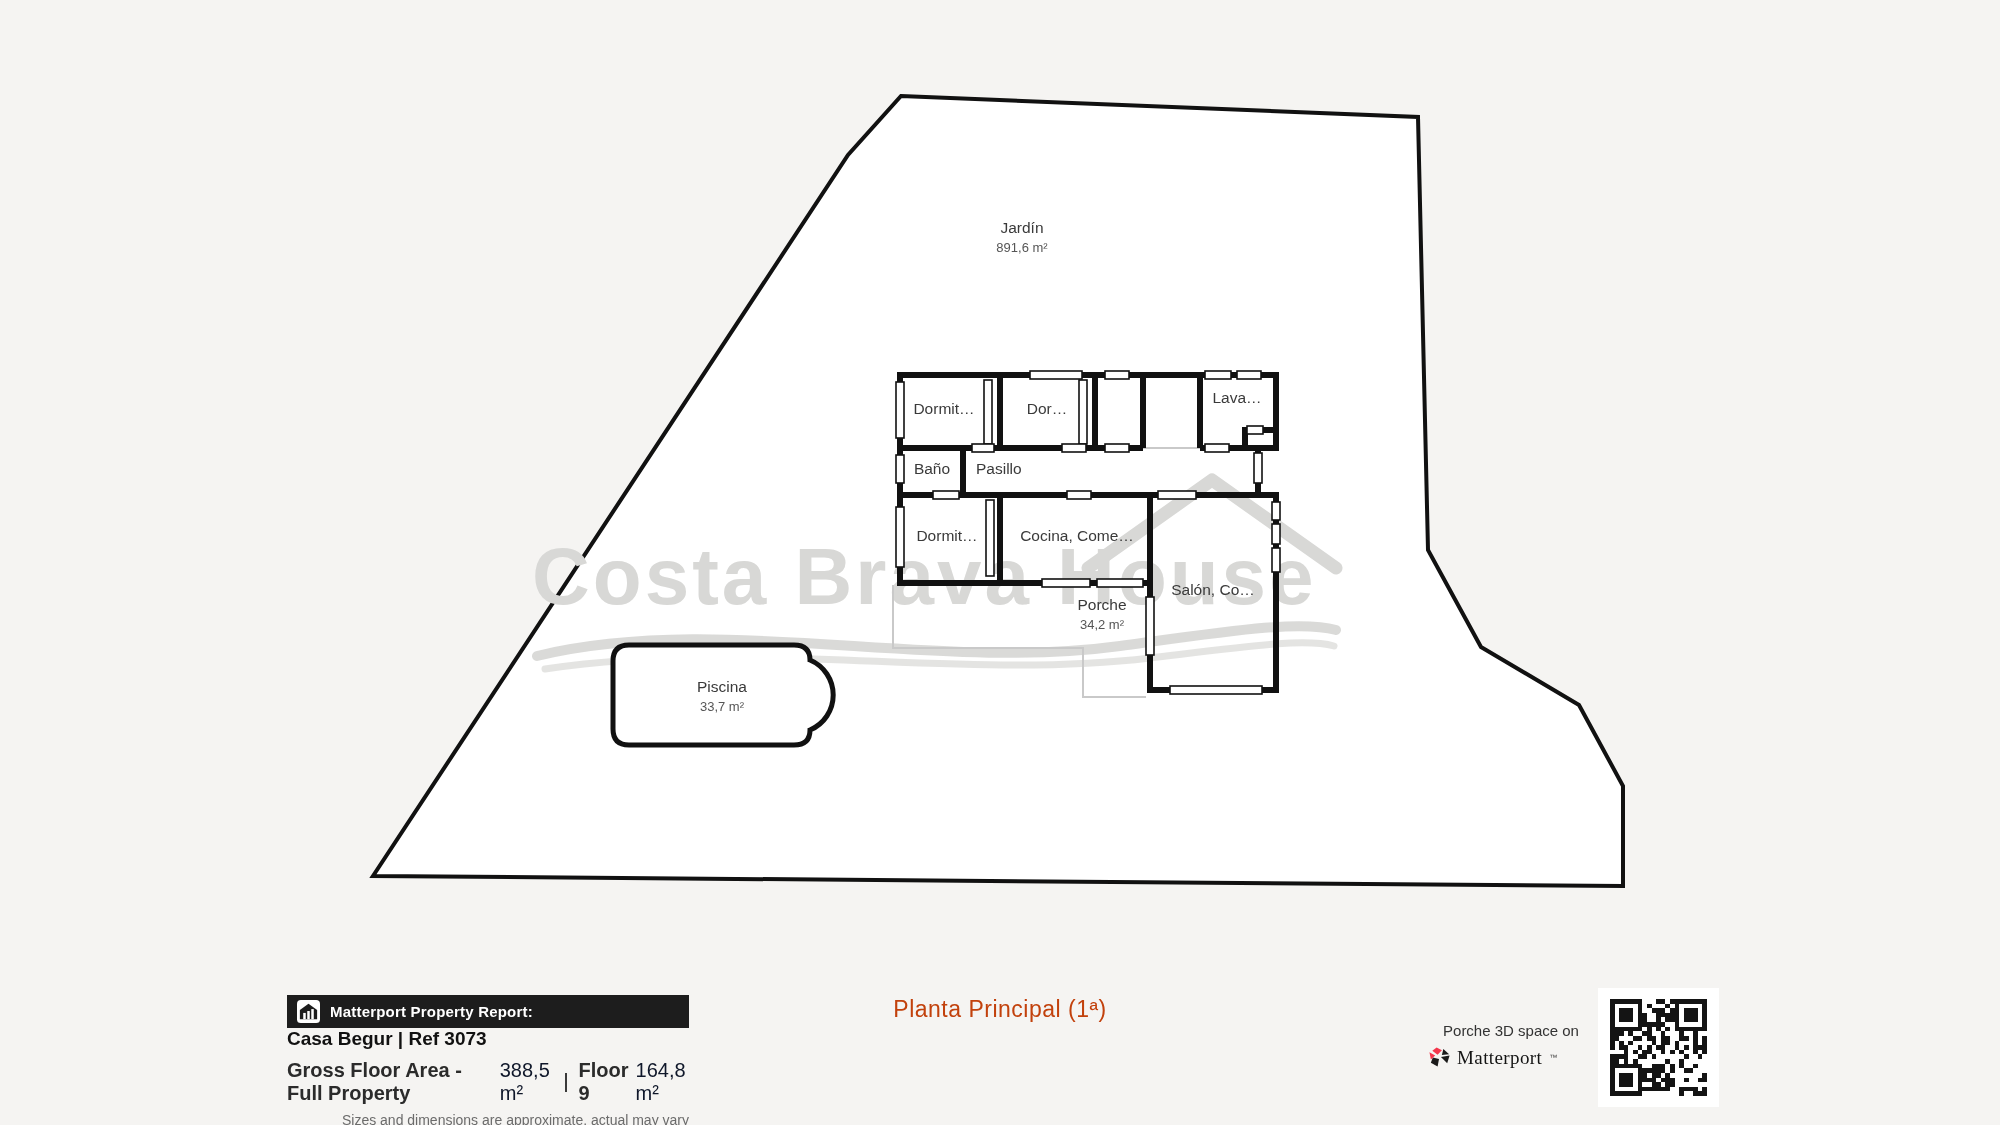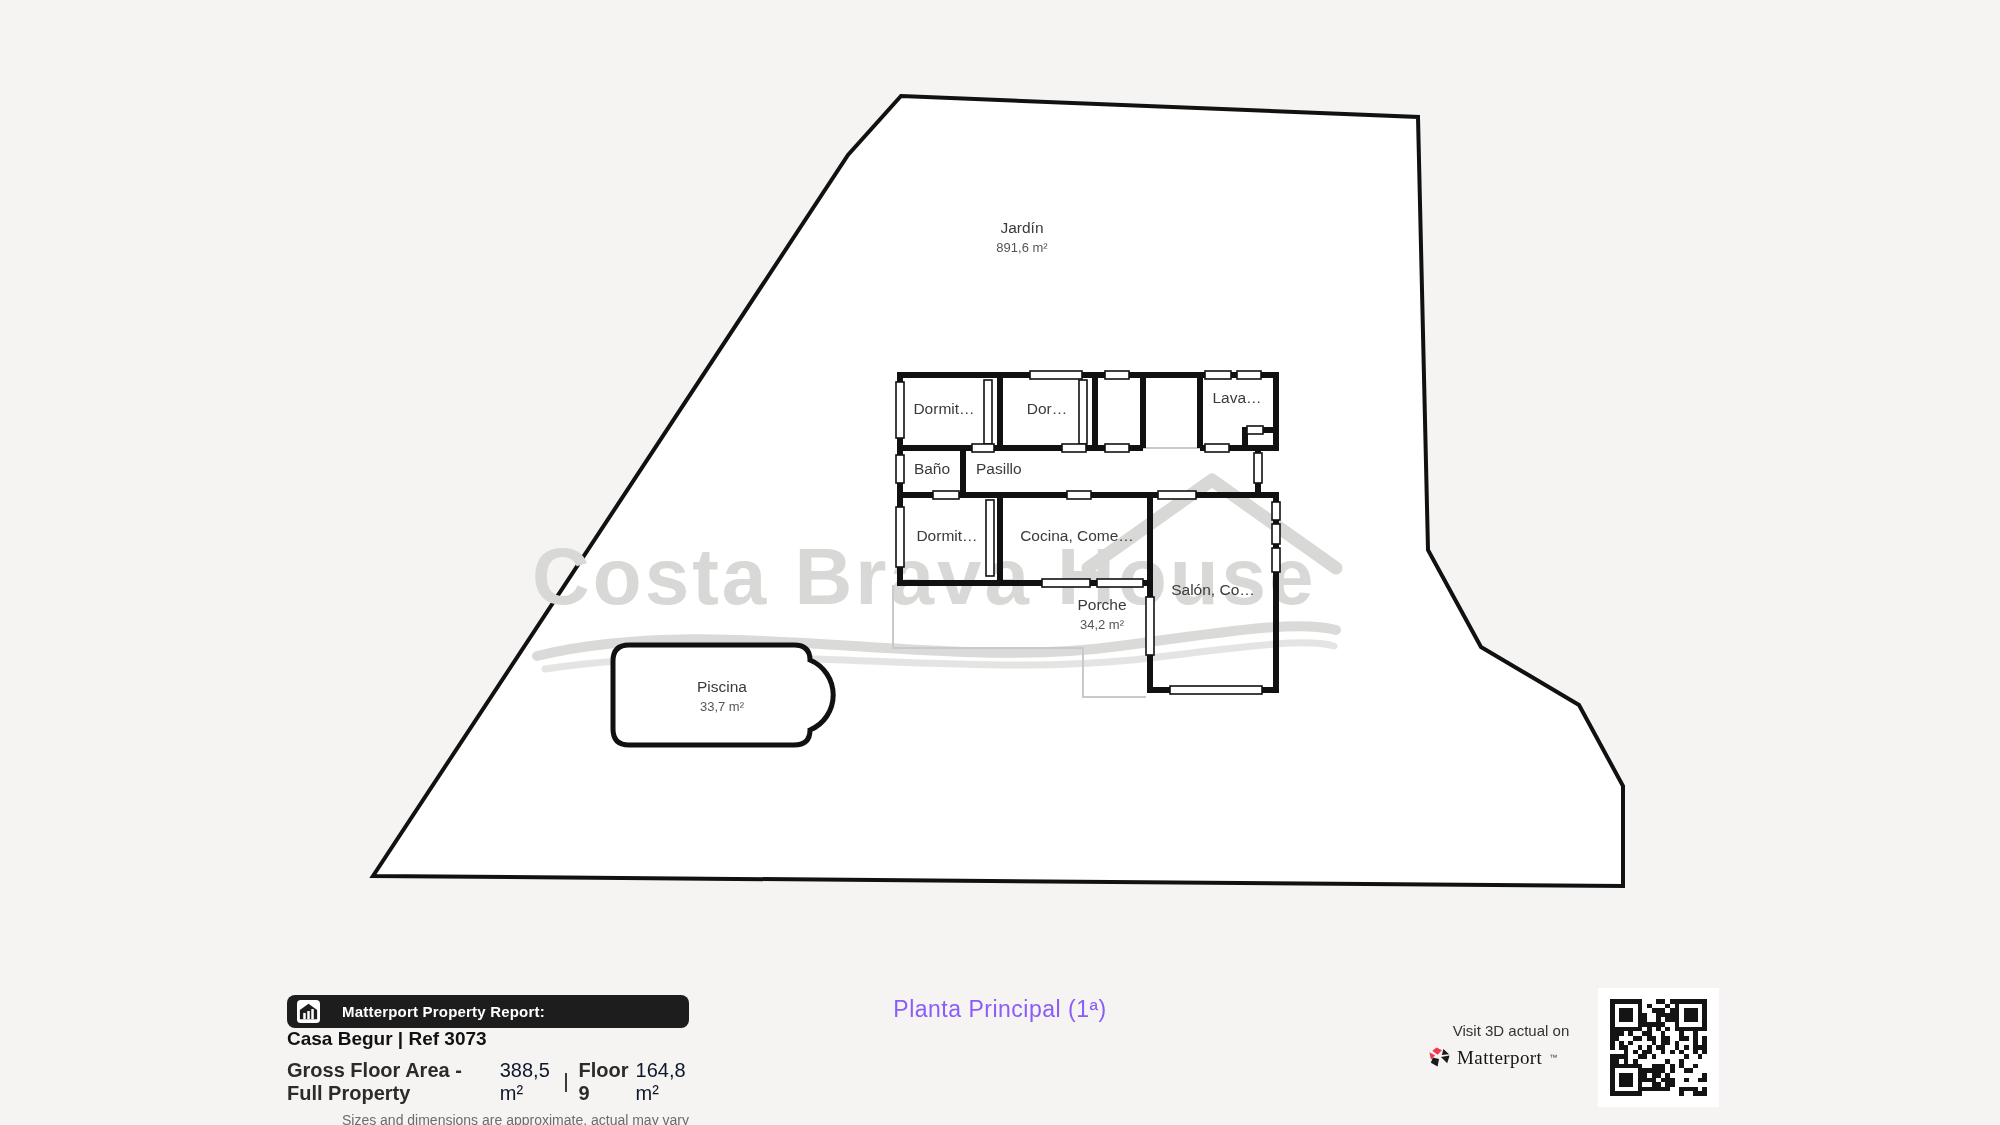--- a/index.html
+++ b/index.html
@@ -11,32 +11,32 @@
   .room-name{font-family:"Liberation Sans",sans-serif;font-size:15.5px;font-weight:500;
              fill:#3a3a3a;text-anchor:middle;}
   .room-area{font-family:"Liberation Sans",sans-serif;font-size:13px;fill:#565656;text-anchor:middle;}
   .room-name.start{text-anchor:start;}
   .watermark-text{font-family:"Liberation Sans",sans-serif;font-size:80px;font-weight:700;
                   letter-spacing:3px;fill:#d8d8d6;}
 
   
   .footer-item{position:absolute;}
   .report-box{left:287px;top:995px;width:402px;}
-  .report-header{display:flex;align-items:center;gap:22px;background:#1d1d1d;height:33px;
-                 padding:4px 10px;box-sizing:border-box;border-radius:8px;}
+  .report-header{display:flex;align-items:center;gap:10px;background:#1d1d1d;height:33px;
+                 padding:4px 10px;box-sizing:border-box;}
   .report-header-label{color:#fff;font-size:15px;font-weight:700;letter-spacing:.2px;}
   .report-title{font-size:19px;font-weight:700;color:#111;}
   .report-stats{margin-top:9px;display:flex;align-items:center;gap:7px;font-size:20px;}
   .stat-label{font-weight:700;color:#2b2b2b;}
   .stat-value{color:#0f172a;}
   .stat-divider{width:2px;height:19px;background:#3a3a3a;margin:0 5px;}
   .report-disclaimer{margin-top:7px;font-size:14px;color:#6b6b6b;text-align:right;}
 
   .floor-title{left:700px;top:996px;width:600px;text-align:center;font-size:23px;
-               color:#8b5cf6;letter-spacing:.5px;}
+               color:#c2410c;letter-spacing:.5px;}
 
   .visit-block{left:1428px;top:1022px;width:166px;text-align:center;}
   .visit-line{font-size:15px;color:#333;}
   .brand-row{margin-top:7px;display:flex;align-items:center;gap:6px;}
   .brand-word{font-family:"Liberation Serif",serif;font-size:19px;color:#141414;letter-spacing:.4px;}
   .brand-mark{font-size:8px;color:#444;vertical-align:super;margin-left:1px;}
 
   .qr-card{left:1598px;top:988px;width:121px;height:119px;background:#ffffff;
            display:flex;align-items:center;justify-content:center;}
 </style>
@@ -163,21 +163,21 @@
       <span class="stat-divider"></span>
       <span class="stat-label">Floor 9</span>
       <span class="stat-value">164,8 m²</span>
     </div>
     <div class="report-disclaimer">Sizes and dimensions are approximate, actual may vary</div>
   </div>
 
   <div class="footer-item floor-title">Planta Principal (1ª)</div>
 
   <div class="footer-item visit-block">
-    <div class="visit-line">Visit 3D actual on</div>
+    <div class="visit-line">Porche 3D space on</div>
     <div class="brand-row">
       <svg width="23" height="23" viewBox="0 0 24 24">
         <polygon points="9,1.5 14.5,4.5 10,9 4.5,5" fill="#f4364c"></polygon>
         <polygon points="16,3 22,8.5 14.5,9.5" fill="#1a1a1a"></polygon>
         <polygon points="22.5,10 20,18 13.5,11.5" fill="#1a1a1a"></polygon>
         <polygon points="5,12 11.5,13.5 10,21.5 3,17.5" fill="#1a1a1a"></polygon>
         <polygon points="1.5,6.5 7.5,10 3,14" fill="#f4364c"></polygon>
       </svg>
       <span class="brand-word">Matterport</span>
         <span class="brand-mark">™</span>

